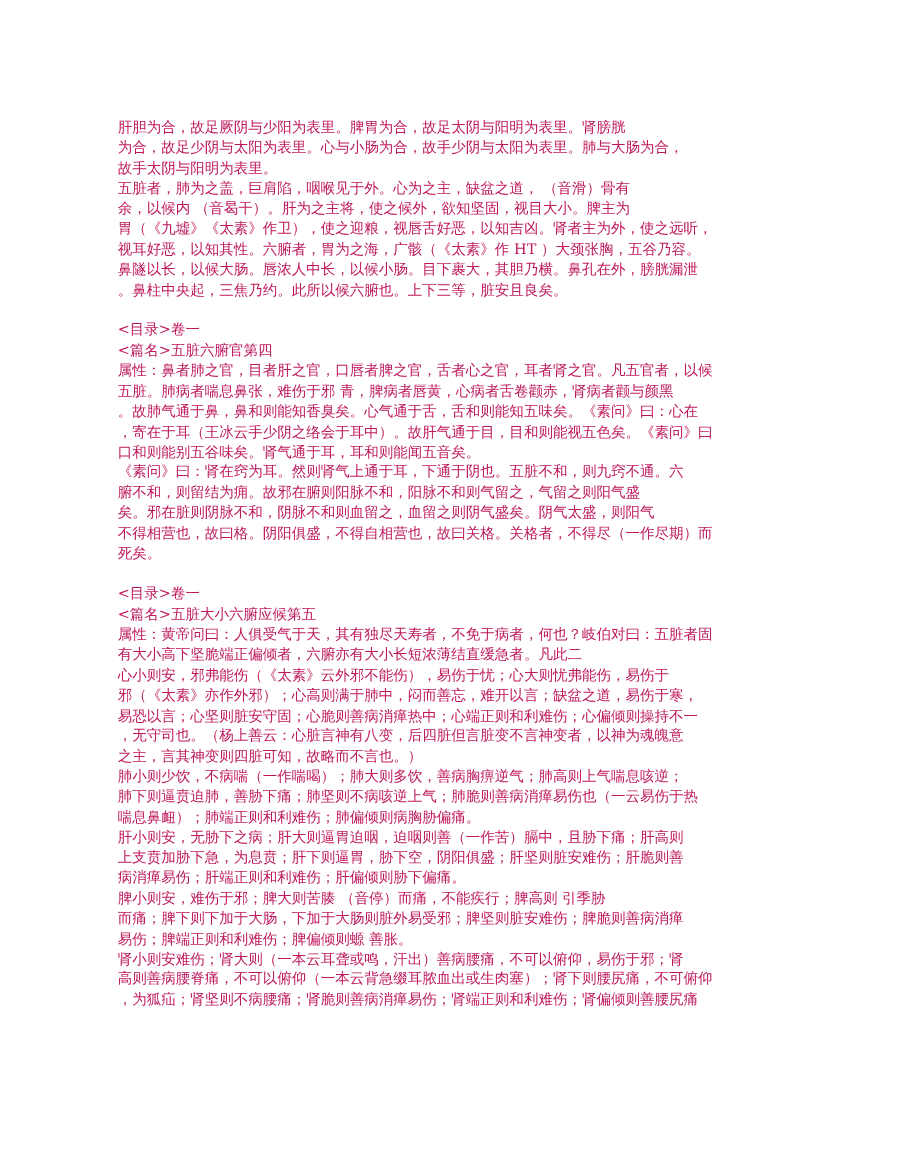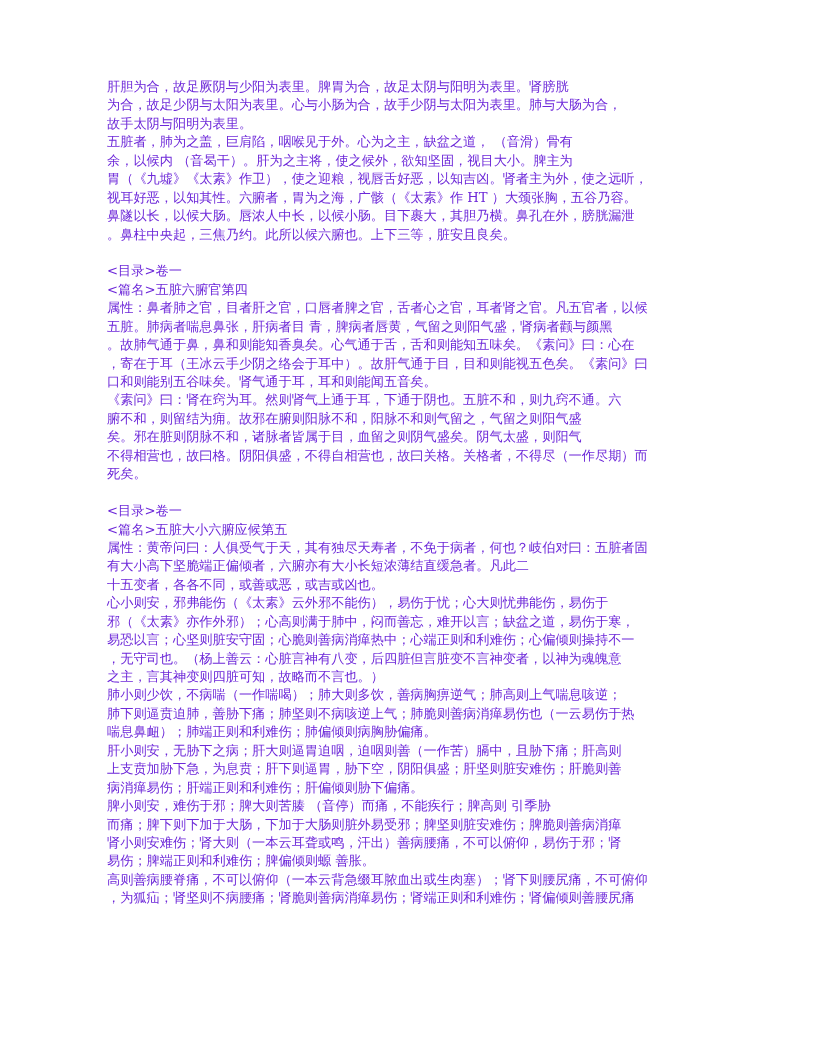--- a/index.html
+++ b/index.html
@@ -1,25 +1,25 @@
 <!DOCTYPE html>
 <html><head>
 <meta charset="utf-8">
 <style>
   html, body { margin: 0; padding: 0; background: #ffffff; }
   body { width: 816px; height: 1056px; position: relative; overflow: hidden; }
   .page {
     position: absolute;
     left: 107px;
-    top: 78px;
+    top: 108px;
     width: 600px;
     font-family: "DejaVu Serif", "Liberation Serif", serif;
     font-size: 13.2px;
     line-height: 18.45px;
-    color: #6d28d9;
+    color: #be185d;
     white-space: nowrap;
   }
   .line { display: block; height: 18.45px; }
   .blank { display: block; height: 18.45px; }
 </style>
 </head>
 <body>
 
 <div class="page">
   <span class="line">肝胆为合，故足厥阴与少阳为表里。脾胃为合，故足太阴与阳明为表里。肾膀胱</span>
@@ -28,46 +28,45 @@
   <span class="line">五脏者，肺为之盖，巨肩陷，咽喉见于外。心为之主，缺盆之道，  （音滑）骨有</span>
   <span class="line">余，以候内  （音曷干）。肝为之主将，使之候外，欲知坚固，视目大小。脾主为</span>
   <span class="line">胃（《九墟》《太素》作卫），使之迎粮，视唇舌好恶，以知吉凶。肾者主为外，使之远听，</span>
   <span class="line">视耳好恶，以知其性。六腑者，胃为之海，广骸（《太素》作 HT ）大颈张胸，五谷乃容。</span>
   <span class="line">鼻隧以长，以候大肠。唇浓人中长，以候小肠。目下裹大，其胆乃横。鼻孔在外，膀胱漏泄</span>
   <span class="line">。鼻柱中央起，三焦乃约。此所以候六腑也。上下三等，脏安且良矣。</span>
   <span class="blank"></span>
   <span class="line">&lt;目录&gt;卷一</span>
   <span class="line">&lt;篇名&gt;五脏六腑官第四</span>
   <span class="line">属性：鼻者肺之官，目者肝之官，口唇者脾之官，舌者心之官，耳者肾之官。凡五官者，以候</span>
-  <span class="line">五脏。肺病者喘息鼻张，肝病者目 青，脾病者唇黄，气留之则阳气盛，肾病者颧与颜黑</span>
+  <span class="line">五脏。肺病者喘息鼻张，难伤于邪 青，脾病者唇黄，心病者舌卷颧赤，肾病者颧与颜黑</span>
   <span class="line">。故肺气通于鼻，鼻和则能知香臭矣。心气通于舌，舌和则能知五味矣。《素问》曰：心在</span>
   <span class="line">，寄在于耳（王冰云手少阴之络会于耳中）。故肝气通于目，目和则能视五色矣。《素问》曰</span>
   <span class="line">口和则能别五谷味矣。肾气通于耳，耳和则能闻五音矣。</span>
   <span class="line">《素问》曰：肾在窍为耳。然则肾气上通于耳，下通于阴也。五脏不和，则九窍不通。六</span>
   <span class="line">腑不和，则留结为痈。故邪在腑则阳脉不和，阳脉不和则气留之，气留之则阳气盛</span>
-  <span class="line">矣。邪在脏则阴脉不和，诸脉者皆属于目，血留之则阴气盛矣。阴气太盛，则阳气</span>
+  <span class="line">矣。邪在脏则阴脉不和，阴脉不和则血留之，血留之则阴气盛矣。阴气太盛，则阳气</span>
   <span class="line">不得相营也，故曰格。阴阳俱盛，不得自相营也，故曰关格。关格者，不得尽（一作尽期）而</span>
   <span class="line">死矣。</span>
   <span class="blank"></span>
   <span class="line">&lt;目录&gt;卷一</span>
   <span class="line">&lt;篇名&gt;五脏大小六腑应候第五</span>
   <span class="line">属性：黄帝问曰：人俱受气于天，其有独尽天寿者，不免于病者，何也？岐伯对曰：五脏者固</span>
   <span class="line">有大小高下坚脆端正偏倾者，六腑亦有大小长短浓薄结直缓急者。凡此二</span>
-  <span class="line">十五变者，各各不同，或善或恶，或吉或凶也。</span>
   <span class="line">心小则安，邪弗能伤（《太素》云外邪不能伤），易伤于忧；心大则忧弗能伤，易伤于</span>
   <span class="line">邪（《太素》亦作外邪）；心高则满于肺中，闷而善忘，难开以言；缺盆之道，易伤于寒，</span>
   <span class="line">易恐以言；心坚则脏安守固；心脆则善病消瘅热中；心端正则和利难伤；心偏倾则操持不一</span>
   <span class="line">，无守司也。（杨上善云：心脏言神有八变，后四脏但言脏变不言神变者，以神为魂魄意</span>
   <span class="line">之主，言其神变则四脏可知，故略而不言也。）</span>
   <span class="line">肺小则少饮，不病喘（一作喘喝）；肺大则多饮，善病胸痹逆气；肺高则上气喘息咳逆；</span>
   <span class="line">肺下则逼贲迫肺，善胁下痛；肺坚则不病咳逆上气；肺脆则善病消瘅易伤也（一云易伤于热</span>
   <span class="line">喘息鼻衄）；肺端正则和利难伤；肺偏倾则病胸胁偏痛。</span>
   <span class="line">肝小则安，无胁下之病；肝大则逼胃迫咽，迫咽则善（一作苦）膈中，且胁下痛；肝高则</span>
   <span class="line">上支贲加胁下急，为息贲；肝下则逼胃，胁下空，阴阳俱盛；肝坚则脏安难伤；肝脆则善</span>
   <span class="line">病消瘅易伤；肝端正则和利难伤；肝偏倾则胁下偏痛。</span>
   <span class="line">脾小则安，难伤于邪；脾大则苦腠 （音停）而痛，不能疾行；脾高则 引季胁</span>
   <span class="line">而痛；脾下则下加于大肠，下加于大肠则脏外易受邪；脾坚则脏安难伤；脾脆则善病消瘅</span>
+  <span class="line">易伤；脾端正则和利难伤；脾偏倾则螈 善胀。</span>
   <span class="line">肾小则安难伤；肾大则（一本云耳聋或鸣，汗出）善病腰痛，不可以俯仰，易伤于邪；肾</span>
-  <span class="line">易伤；脾端正则和利难伤；脾偏倾则螈 善胀。</span>
   <span class="line">高则善病腰脊痛，不可以俯仰（一本云背急缀耳脓血出或生肉塞）；肾下则腰尻痛，不可俯仰</span>
   <span class="line">，为狐疝；肾坚则不病腰痛；肾脆则善病消瘅易伤；肾端正则和利难伤；肾偏倾则善腰尻痛</span>
   <span class="line"></span>
 </div>
 
 </body></html>

